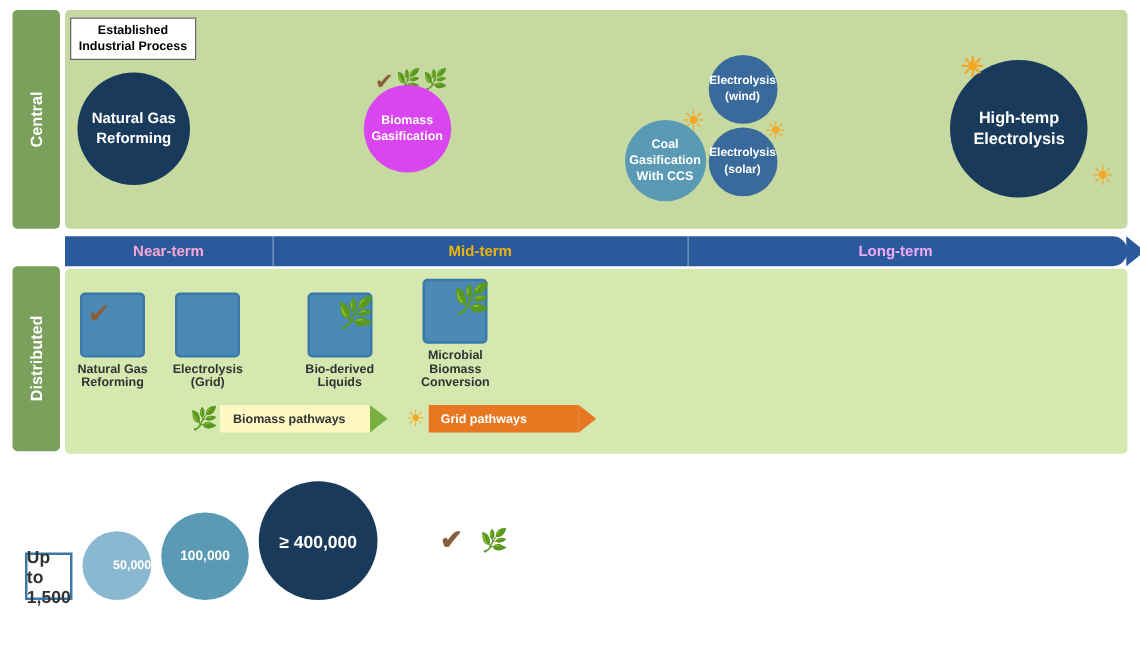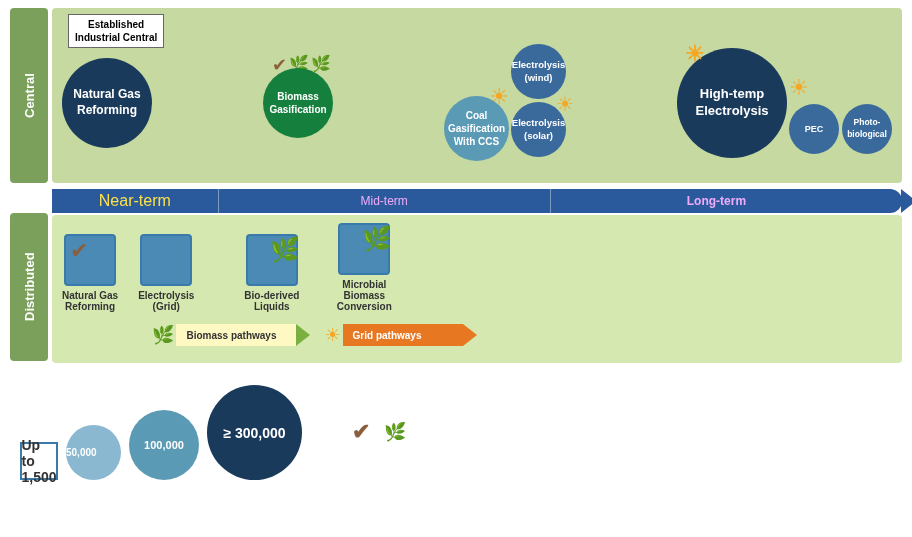--- a/index.html
+++ b/index.html
@@ -70,21 +70,21 @@
       border-radius: 4px;
       padding: 8px 10px 6px 10px;
       position: relative;
       min-height: 175px;
       margin-bottom: 4px;
     }
 
     .established-box {
       position: absolute;
       top: 6px;
-      left: 16px;
+      left: 4px;
       background: white;
       border: 1.5px solid #666;
       padding: 3px 6px;
       font-size: 10px;
       font-weight: bold;
       text-align: center;
       line-height: 1.3;
       z-index: 10;
     }
 
@@ -119,21 +119,21 @@
       width: 90px;
       height: 90px;
       background: #1a3a5c;
       font-size: 12px;
       line-height: 1.3;
     }
 
     .circle-medium {
       width: 70px;
       height: 70px;
-      background: #15803d;
+      background: #d946ef;
       font-size: 10px;
       line-height: 1.3;
     }
 
     .circle-medium2 {
       width: 65px;
       height: 65px;
       background: #5a9ab5;
       font-size: 10px;
     }
@@ -240,21 +240,21 @@
       text-align: center;
     }
 
     .cap-circle-sm {
       width: 55px;
       height: 55px;
       border-radius: 50%;
       background: #8ab8d0;
       display: flex;
       align-items: center;
-      justify-content: flex-start;
+      justify-content: flex-end;
       font-size: 10px;
       font-weight: bold;
       color: white;
     }
 
     .cap-circle-md {
       width: 70px;
       height: 70px;
       border-radius: 50%;
       background: #5a9ab5;
@@ -309,21 +309,21 @@
       <div style="height:26px;"></div>
       <div class="side-label side-label-distributed">Distributed</div>
     </div>
 
     <div class="diagram-content">
 
       <div class="central-section">
 
         <div class="established-box">
           <span>Established</span><br>
-          <span>Industrial Central</span>
+          <span>Industrial Process</span>
         </div>
 
         <div class="central-items">
 
           <div class="circle-item">
             <div class="circle circle-large">
               <div class="circle-text">Natural Gas<br>Reforming</div>
             </div>
           </div>
 
@@ -362,38 +362,30 @@
 
           <div style="display:flex; align-items:flex-end; gap:2px;">
             <div class="circle circle-xlarge" style="position:relative;">
               <span style="position:absolute; top:-8px; left:8px; font-size:22px; color:#f5a623;">☀</span>
               <div class="circle-text">High-temp<br>Electrolysis</div>
             </div>
             <div style="display:flex; flex-direction:column; align-items:flex-start; gap:3px; margin-bottom:4px;">
               <div style="display:flex; align-items:center; gap:3px;">
                 <span style="font-size:22px; color:#f5a623;">☀</span>
               </div>
-              <div style="display:flex; gap:3px;">
-                <div class="circle circle-small2">
-                  <span>PEC</span>
-                </div>
-                <div class="circle circle-small2" style="font-size:8.5px;">
-                  <div class="circle-text">Photo-<br>biological</div>
-                </div>
-              </div>
             </div>
           </div>
 
         </div>
       </div>
 
       <div style="position:relative; margin: 2px 0;">
         <div style="display:flex; background:#2a5a9c; height:24px; border-radius:0 12px 12px 0; position:relative; overflow:visible;">
-          <div style="flex:1; display:flex; align-items:center; justify-content:center; color:#fde047; font-weight:normal; font-size:16px; border-right:1px solid rgba(255,255,255,0.4);">Near-term</div>
-          <div style="flex:2; display:flex; align-items:center; justify-content:center; color:#f0abfc; font-weight:normal; font-size:12px; border-right:1px solid rgba(255,255,255,0.4);">Mid-term</div>
+          <div style="flex:1; display:flex; align-items:center; justify-content:center; color:#f9a8d4; font-weight:bold; font-size:12px; border-right:1px solid rgba(255,255,255,0.4);">Near-term</div>
+          <div style="flex:2; display:flex; align-items:center; justify-content:center; color:#eab308; font-weight:bold; font-size:12px; border-right:1px solid rgba(255,255,255,0.4);">Mid-term</div>
           <div style="flex:2; display:flex; align-items:center; justify-content:center; color:#f0abfc; font-weight:bold; font-size:12px; padding-right:20px;">Long-term</div>
           <div style="position:absolute; right:-14px; top:0; width:0; height:0; border-top:12px solid transparent; border-bottom:12px solid transparent; border-left:15px solid #2a5a9c;"></div>
         </div>
       </div>
 
       <div class="distributed-section">
         <div class="distributed-items">
 
           <div class="square-item">
             <div class="square-icon">
@@ -463,21 +455,21 @@
       </div>
 
       <div style="display:flex;flex-direction:column;align-items:flex-start;">
         <div class="cap-circle-md">
           <span>100,000</span>
         </div>
       </div>
 
       <div style="display:flex;flex-direction:column;align-items:center;">
         <div class="cap-circle-lg">
-          <span>≥ 300,000</span>
+          <span>≥ 400,000</span>
         </div>
       </div>
     </div>
 
     <div class="legend-note">
       <span style="font-size:22px;color:#8B5E3C;min-width:24px;">✔</span>
       <span style="font-size:18px;min-width:20px;">🌿</span>
     </div>
   </div>
 

